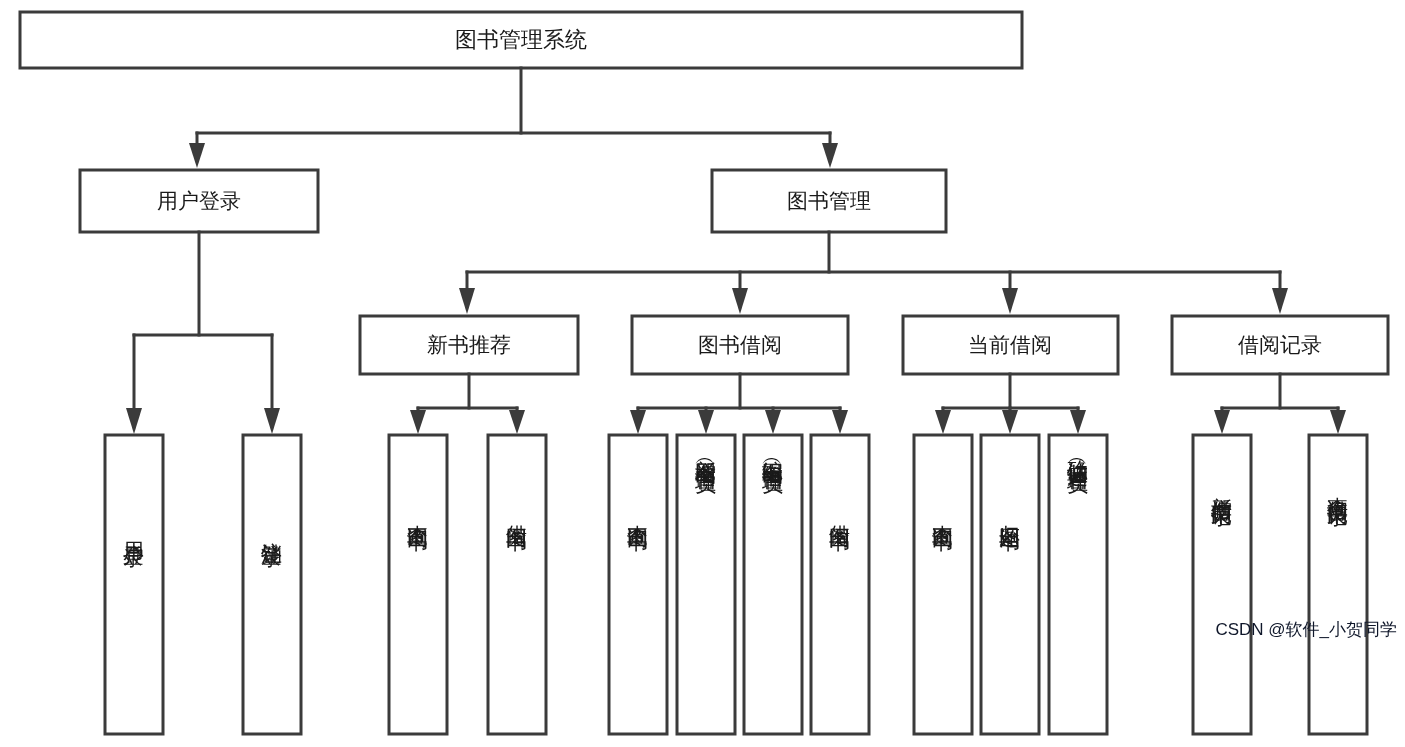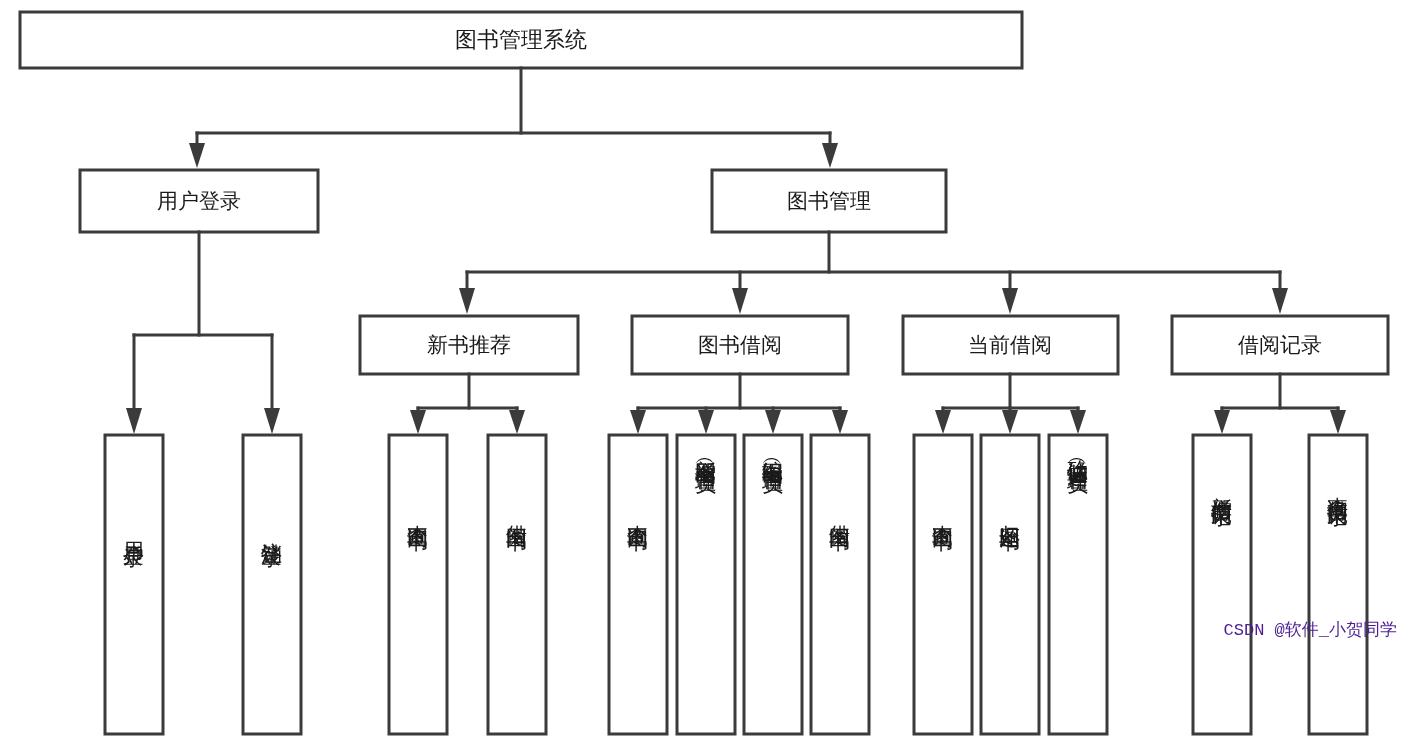--- a/index.html
+++ b/index.html
@@ -70,23 +70,23 @@
     font-size: 21px;
     line-height: 1;
     letter-spacing: 2px;
     color: #1a1a1a;
     white-space: nowrap;
   }
   .watermark {
     position: absolute;
     right: 8px;
     bottom: 4px;
-    font-family: Liberation Mono, monospace;
+    font-family: Liberation Sans, sans-serif;
     font-size: 17px;
-    color: #4c1d95;
+    color: #0f172a;
     white-space: nowrap;
   }
 </style>
 </head>
 <body>
 
 <div id="diagram-root">
 
   <svg id="flowchart" viewBox="0 0 1405 747" xmlns="http://www.w3.org/2000/svg">
 

